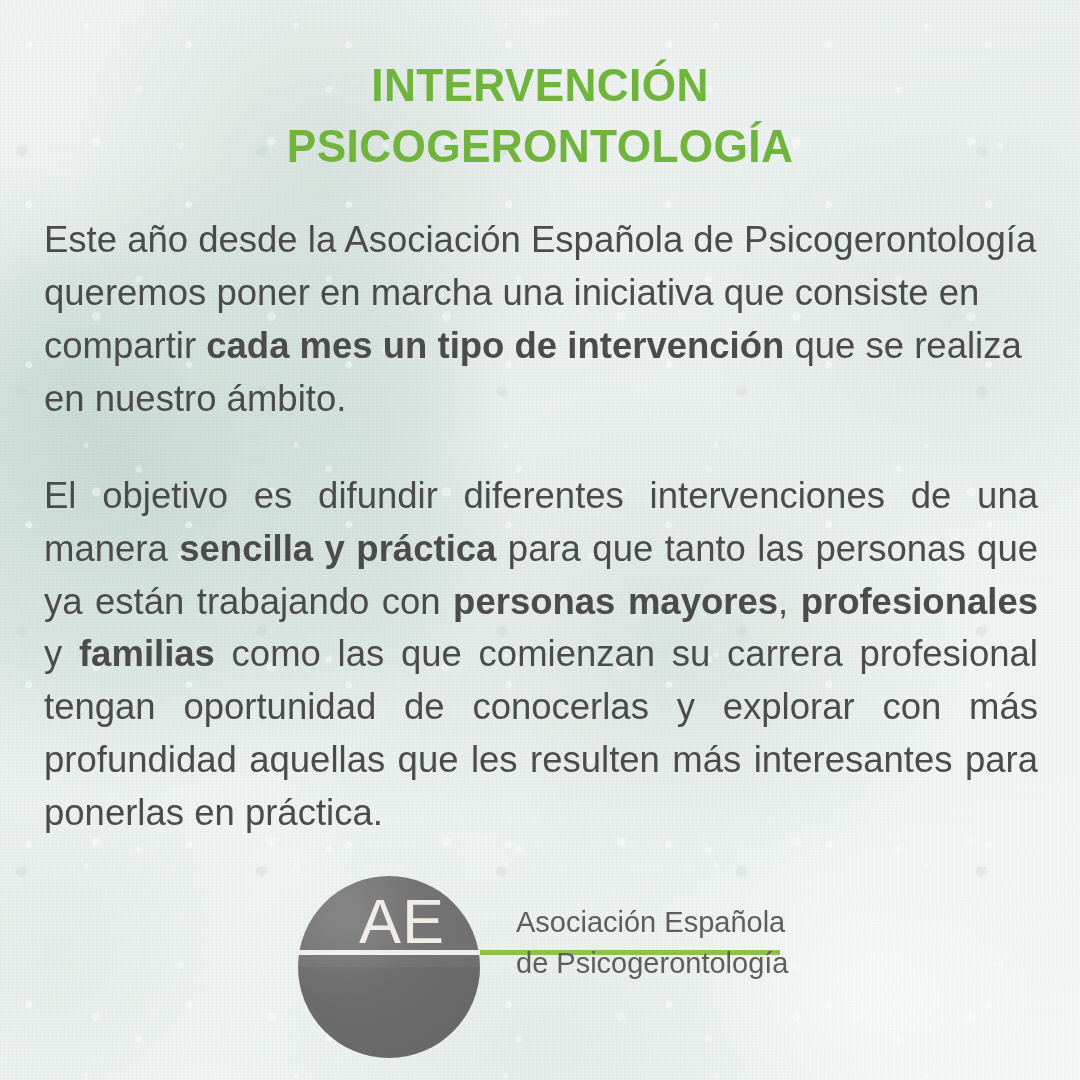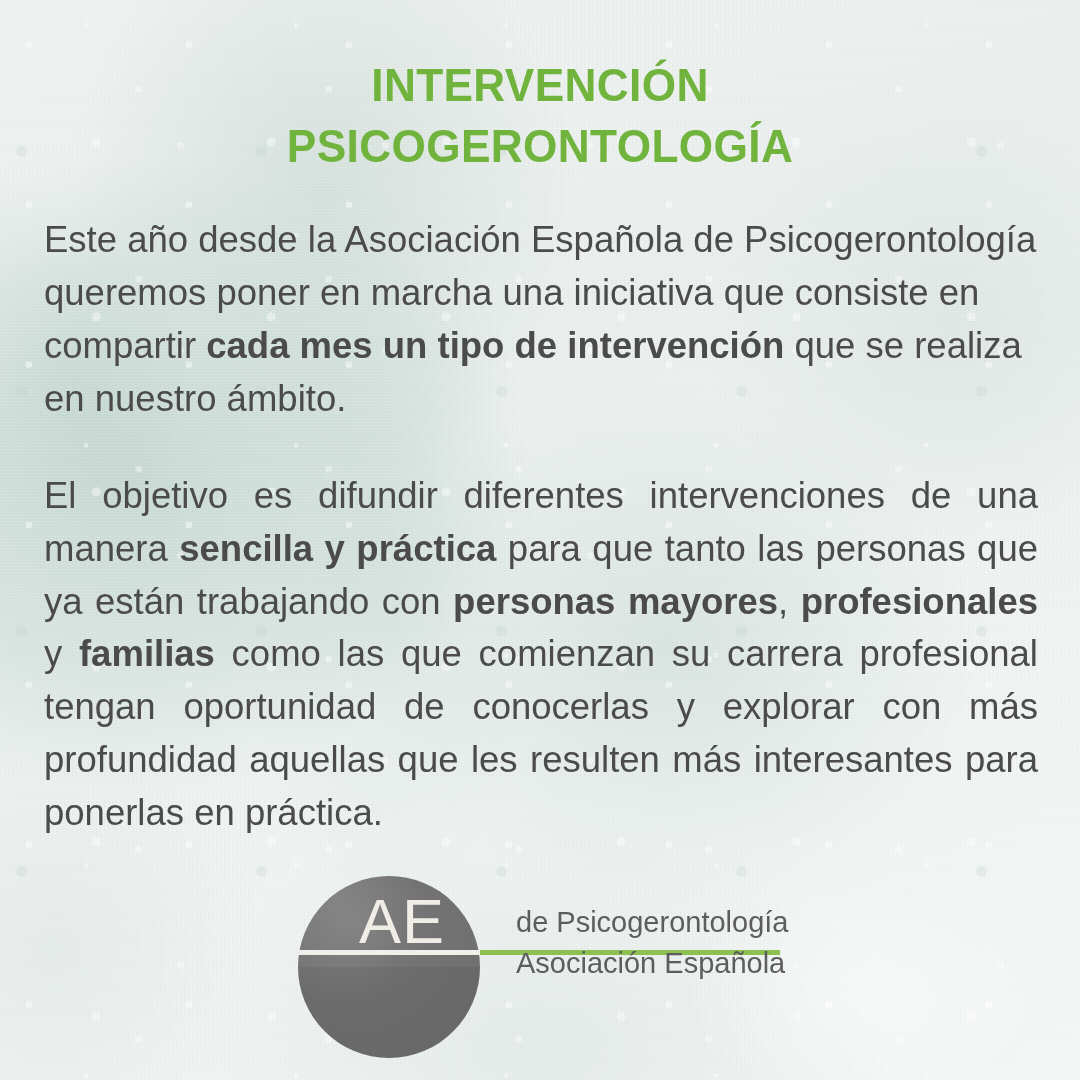--- a/index.html
+++ b/index.html
@@ -158,20 +158,20 @@
       <div id="logo-mark">
         <div id="logo-mark-bottom"></div>
         <div id="logo-mark-gloss"></div>
         <div id="logo-ae">AE</div>
       </div>
 
       <div id="logo-rule-inner"></div>
       <div id="logo-rule-outer"></div>
 
       <div id="logo-text">
+        <span class="lt">Asociación Española</span>
         <span class="lt">de Psicogerontología</span>
-        <span class="lt">Asociación Española</span>
       </div>
 
     </div>
 
   </div>
 </div>
 
 </body></html>

